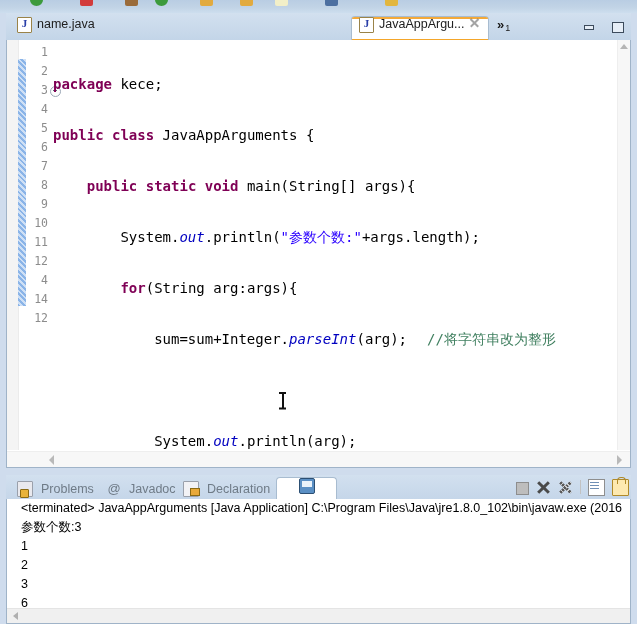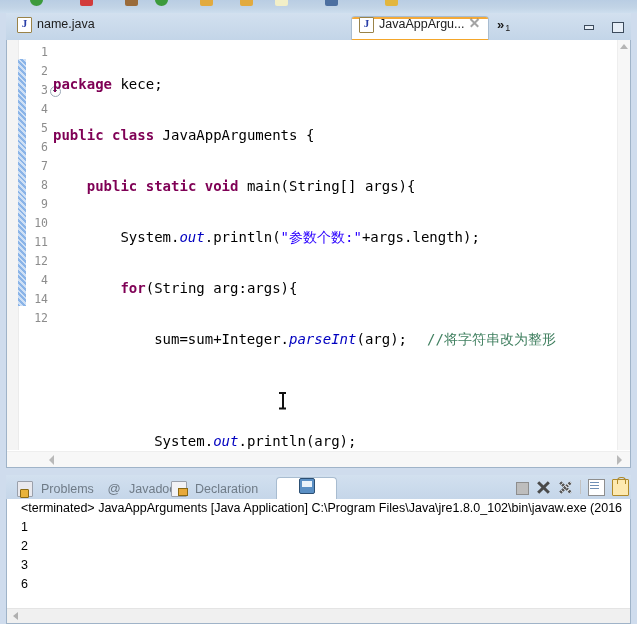--- a/index.html
+++ b/index.html
@@ -316,21 +316,21 @@
       <div class="ctab" style="left:6px;">
         <span class="ic ic-problems"></span>
         <span>Problems</span>
       </div>
 
       <div class="ctab" style="left:96px;">
         <span class="ic ic-javadoc">@</span>
         <span>Javadoc</span>
       </div>
 
-      <div class="ctab" style="left:160px;">
+      <div class="ctab" style="left:172px;">
         <span class="ic ic-decl"></span>
         <span>Declaration</span>
       </div>
 
       <div class="ctab active" style="left:270px;flex-direction:column;">
         <span class="ic ic-console"></span>
         <span>Console</span>
         <span class="ctab-close"></span>
       </div>
 
@@ -339,20 +339,21 @@
         <span class="tbi tbi-x"></span>
         <span class="tbi tbi-xx"></span>
         <span class="tb-sep"></span>
         <span class="tbi tbi-clear"></span>
         <span class="tbi tbi-lock"></span>
       </div>
     </div>
 
     <div class="console-body">
       <div class="cline-out">&lt;terminated&gt; JavaAppArguments [Java Application] C:\Program Files\Java\jre1.8.0_102\bin\javaw.exe (2016</div>
+      <div class="cline-out">参数个数:3</div>
       <div class="cline-out">1</div>
       <div class="cline-out">2</div>
       <div class="cline-out">3</div>
       <div class="cline-out">6</div>
 
       <div class="console-hscroll">
         <div class="chs-left"></div>
       </div>
     </div>
   </div>

